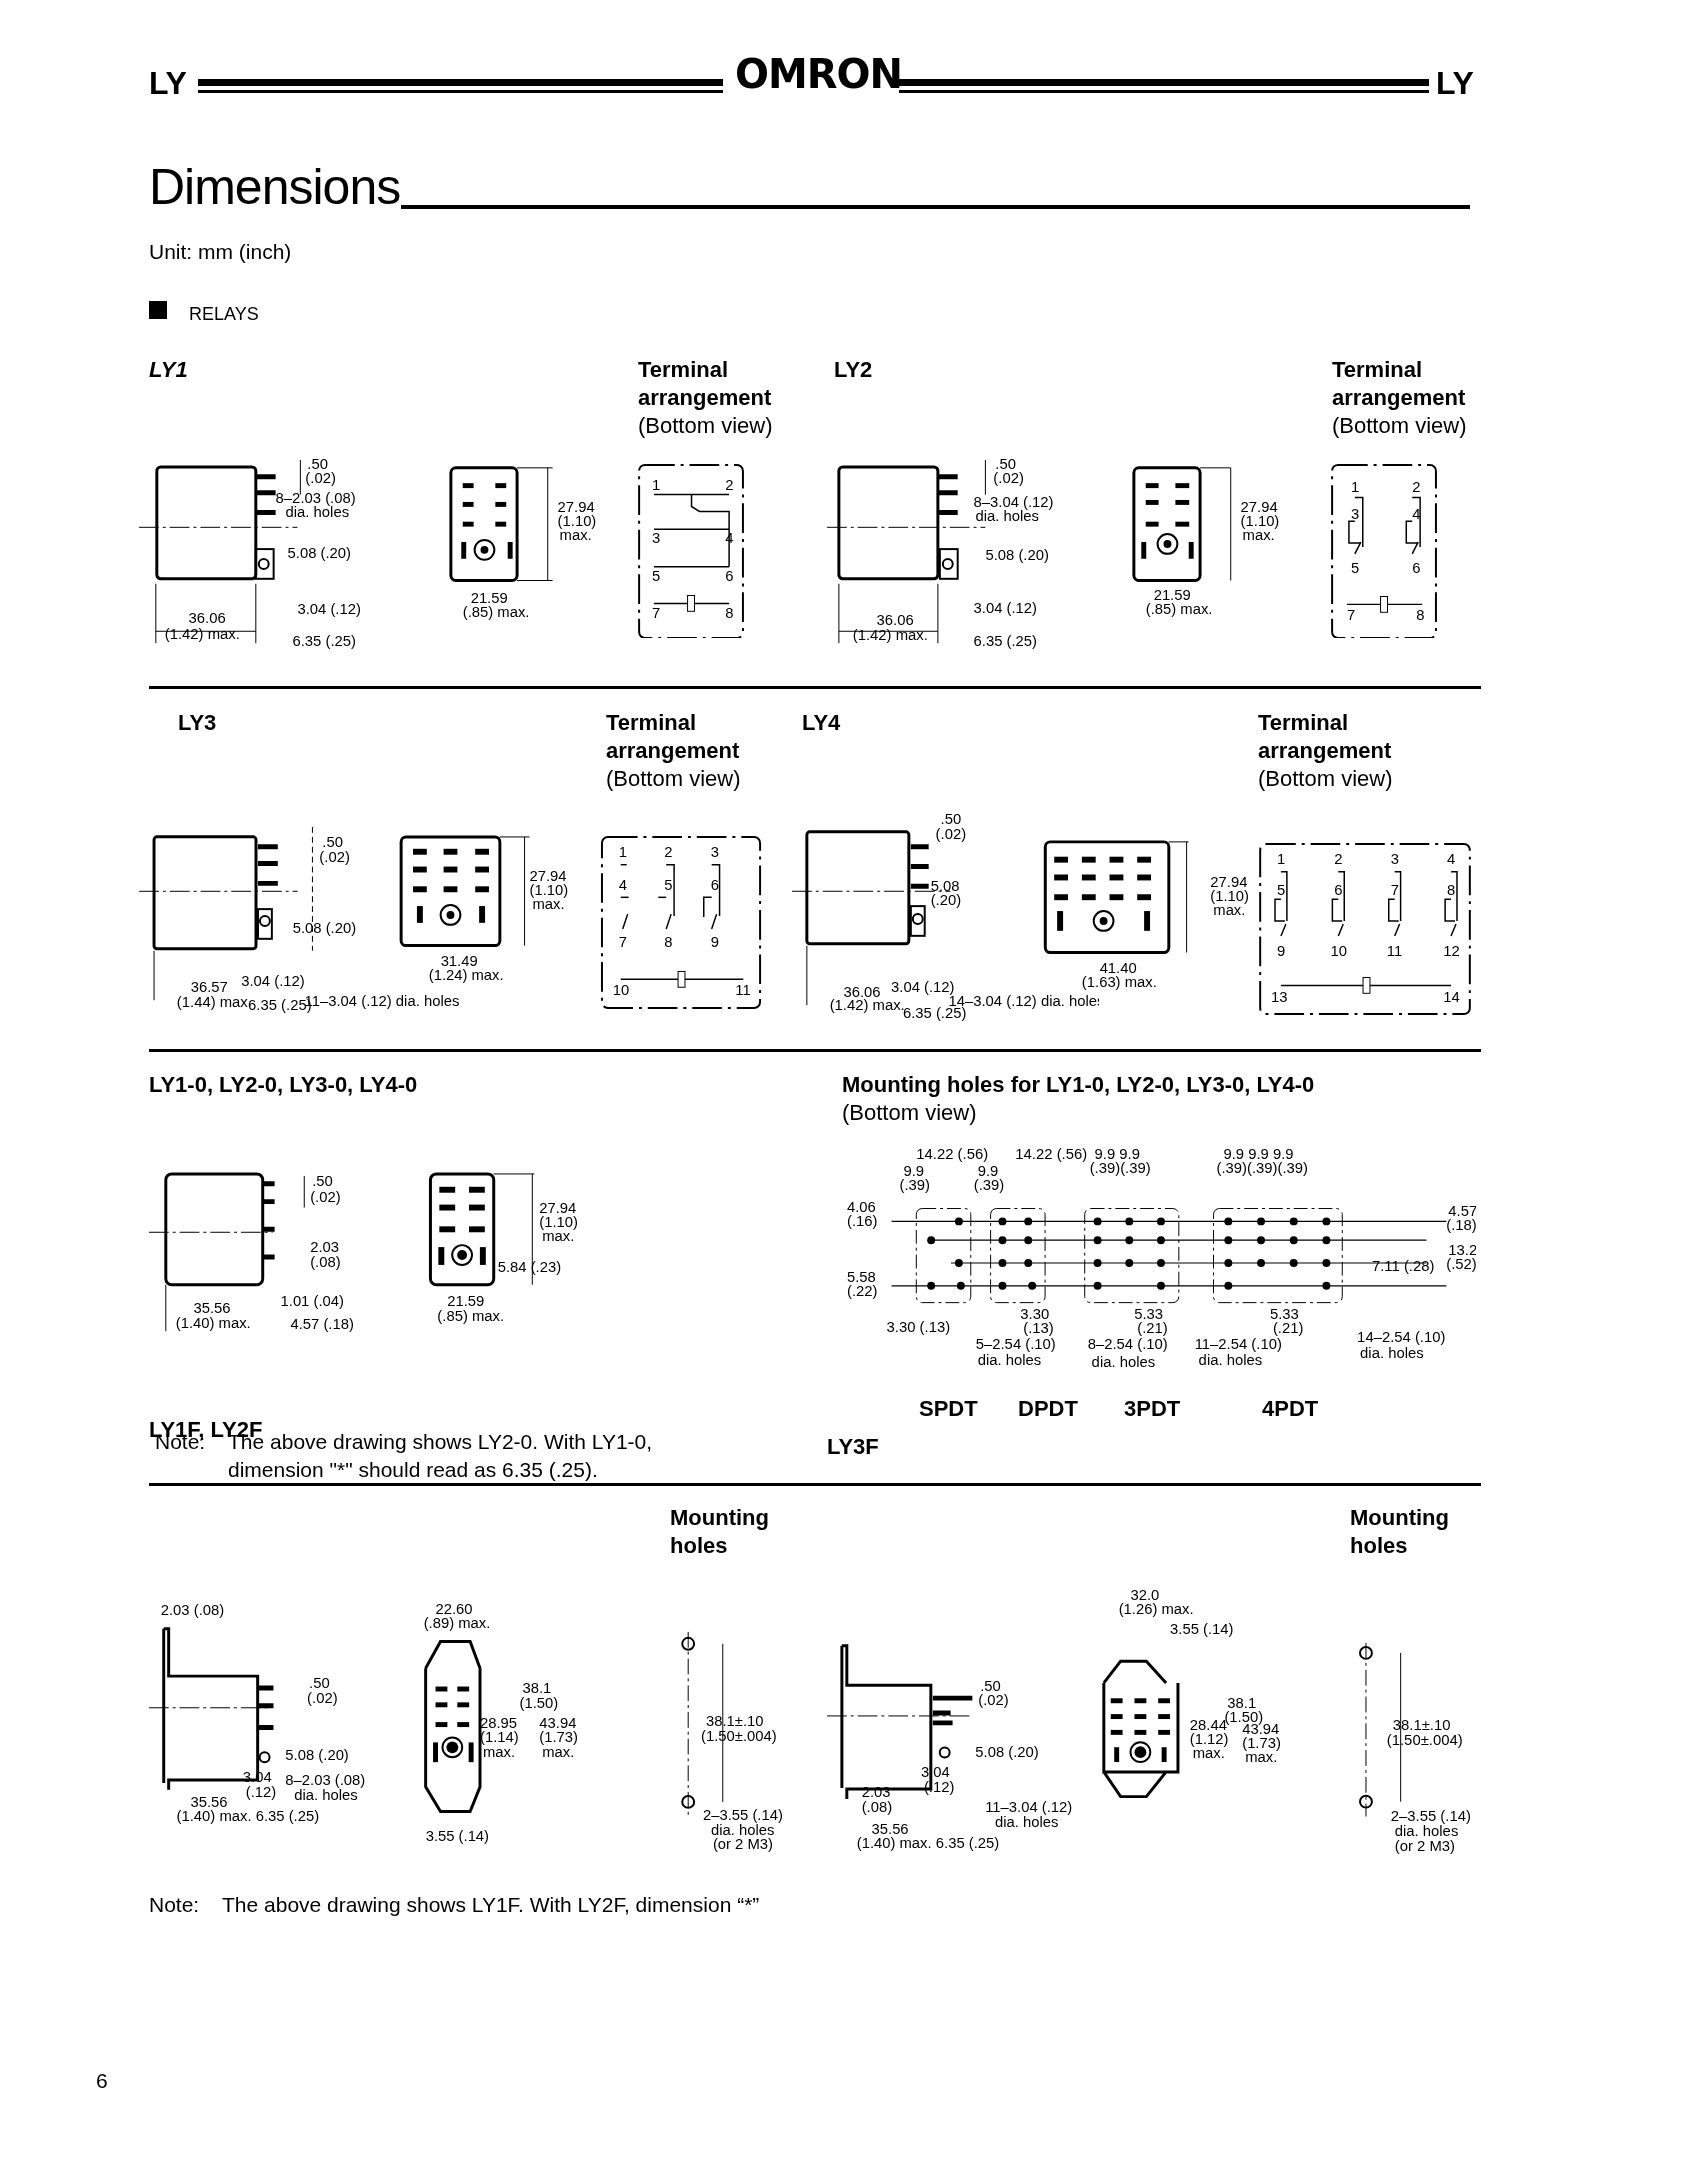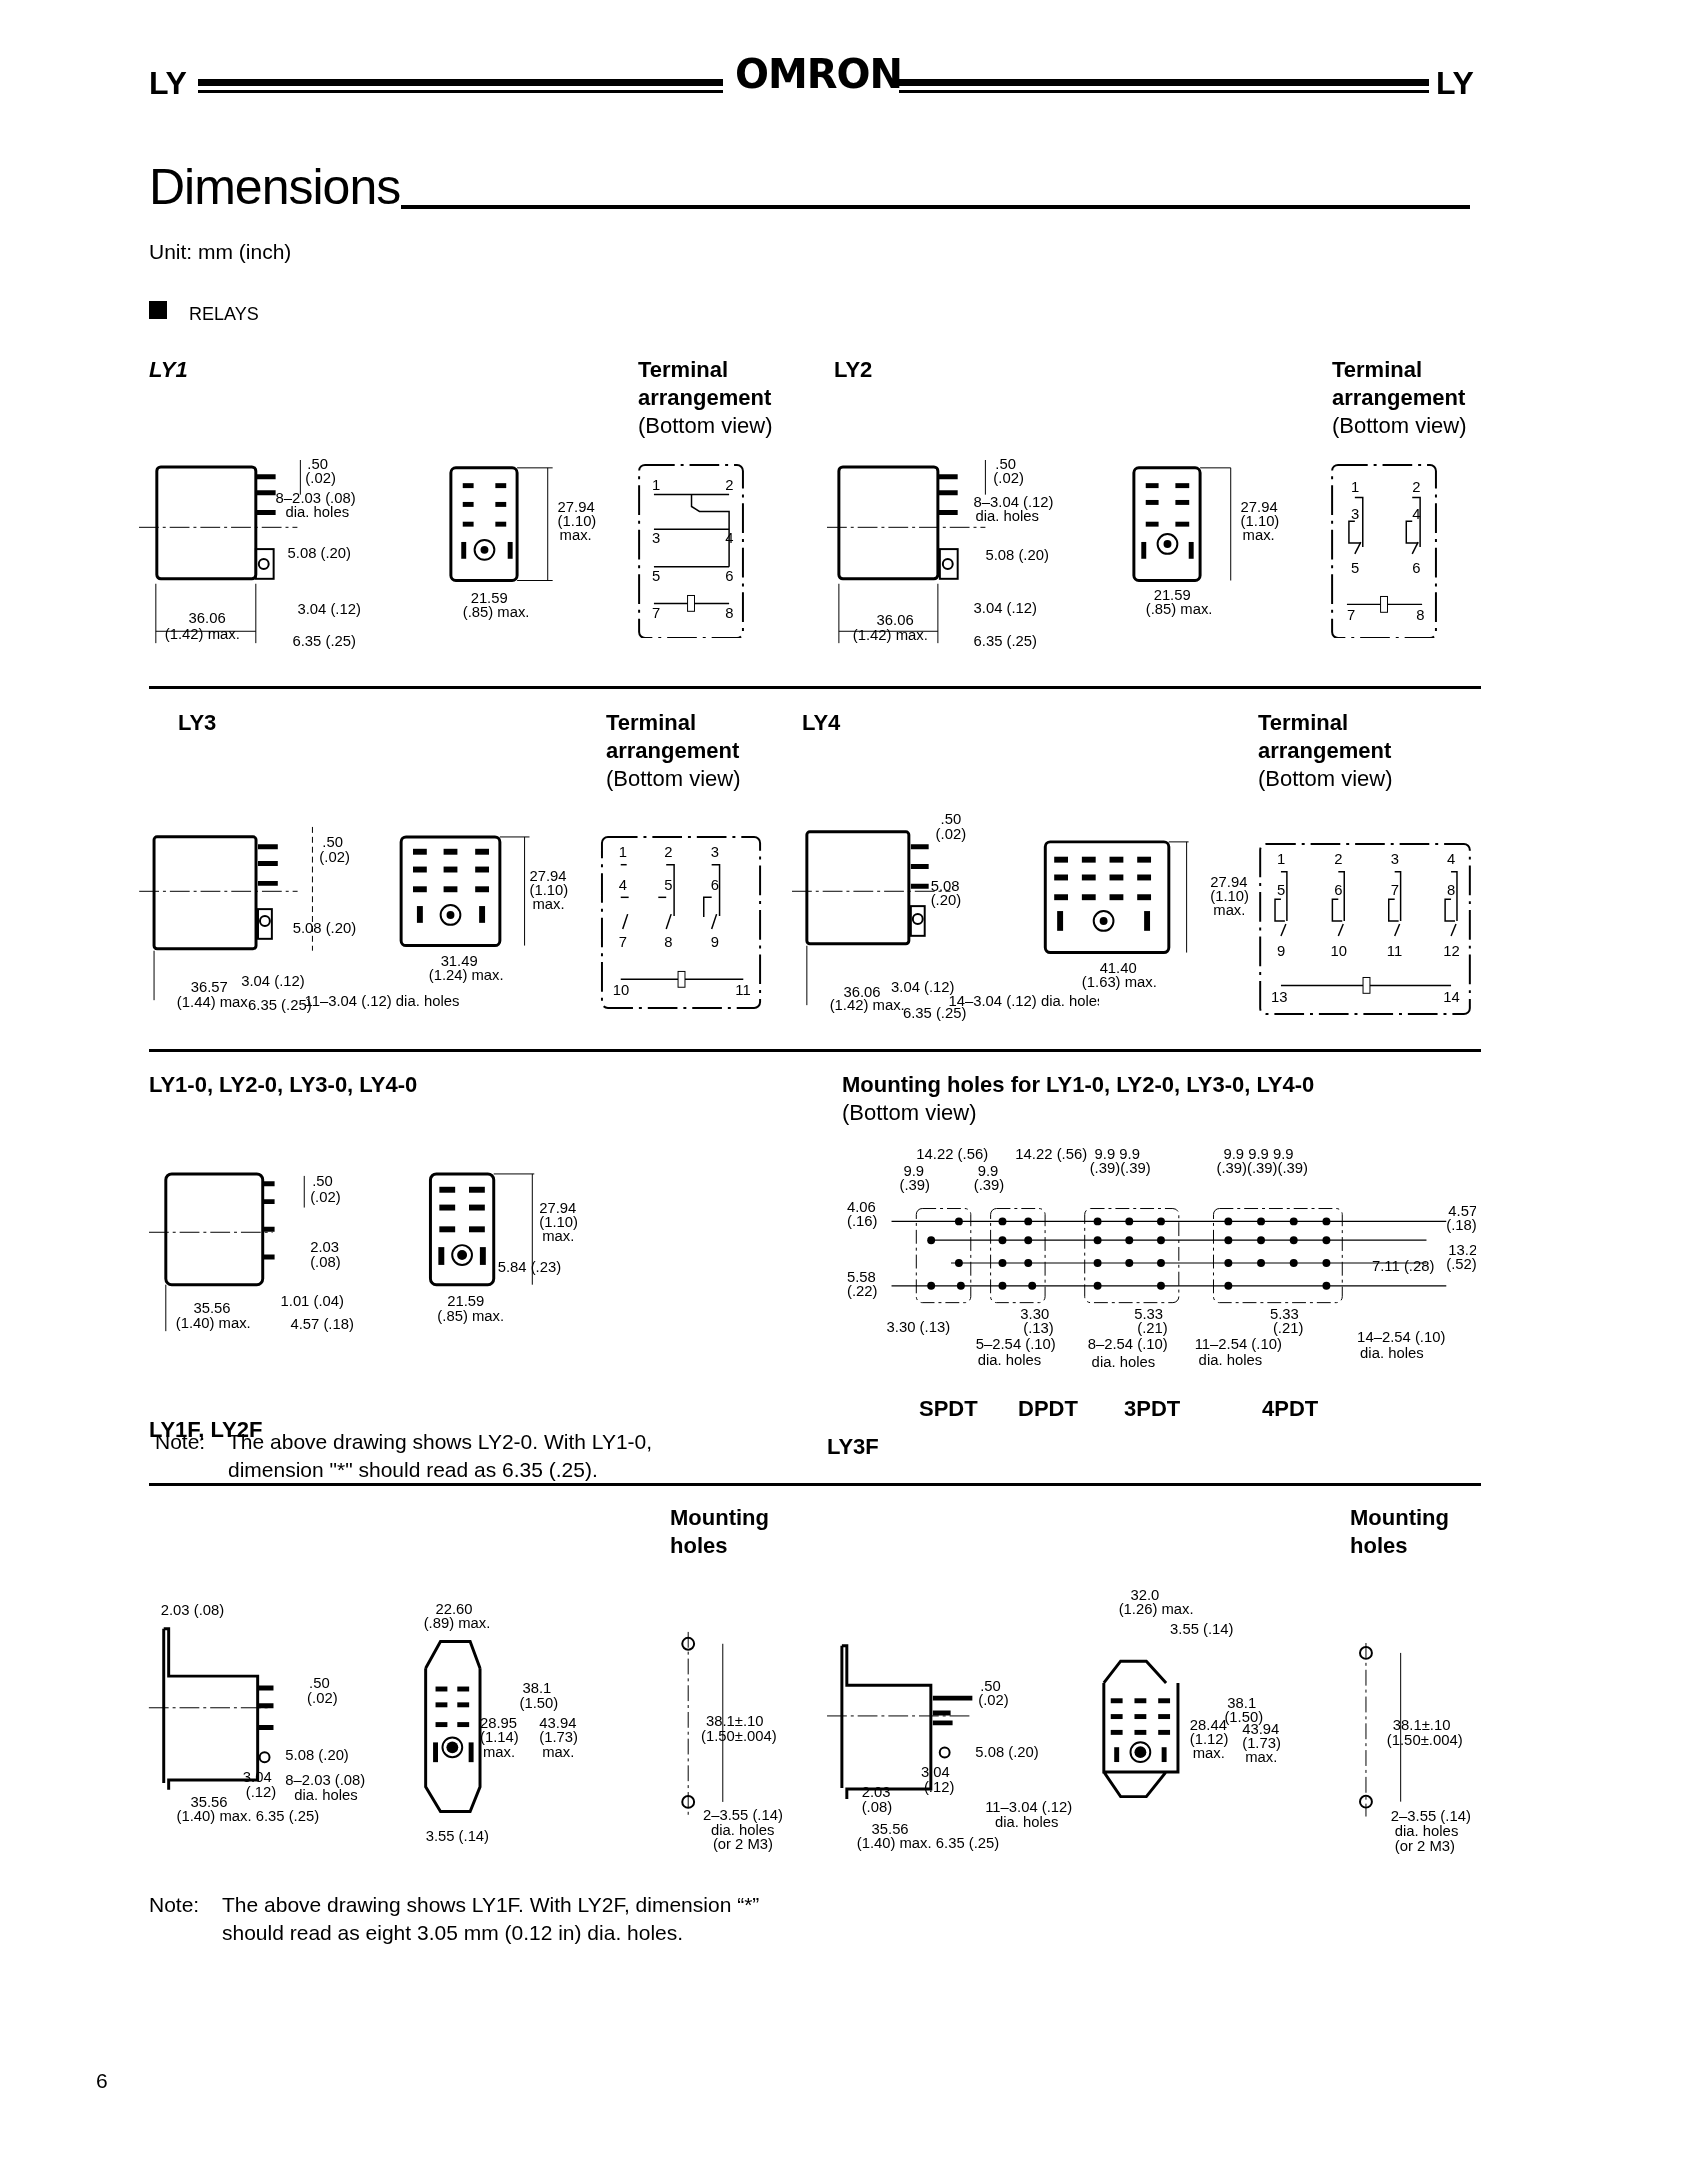--- a/index.html
+++ b/index.html
@@ -615,17 +615,16 @@
   <line class="b" x1="50" y1="10" x2="50" y2="160" stroke-width="1"></line>
   <text x="42" y="88">38.1±.10</text>
   <text x="36" y="103">(1.50±.004)</text>
   <text x="40" y="180">2–3.55 (.14)</text>
   <text x="44" y="195">dia. holes</text>
   <text x="44" y="210">(or 2 M3)</text>
 </svg>
 
 <div class="note" style="left:149px;top:1891px;width:713px;">
   <span class="nk">Note:</span><span>The above drawing shows LY1F. With LY2F, dimension “*”</span>
-  <span class="cont">should read as eight 3.05 mm (0.12 in) dia. holes.</span>
 </div>
 
 <div class="page-num">6</div>
 
 
 </body></html>

